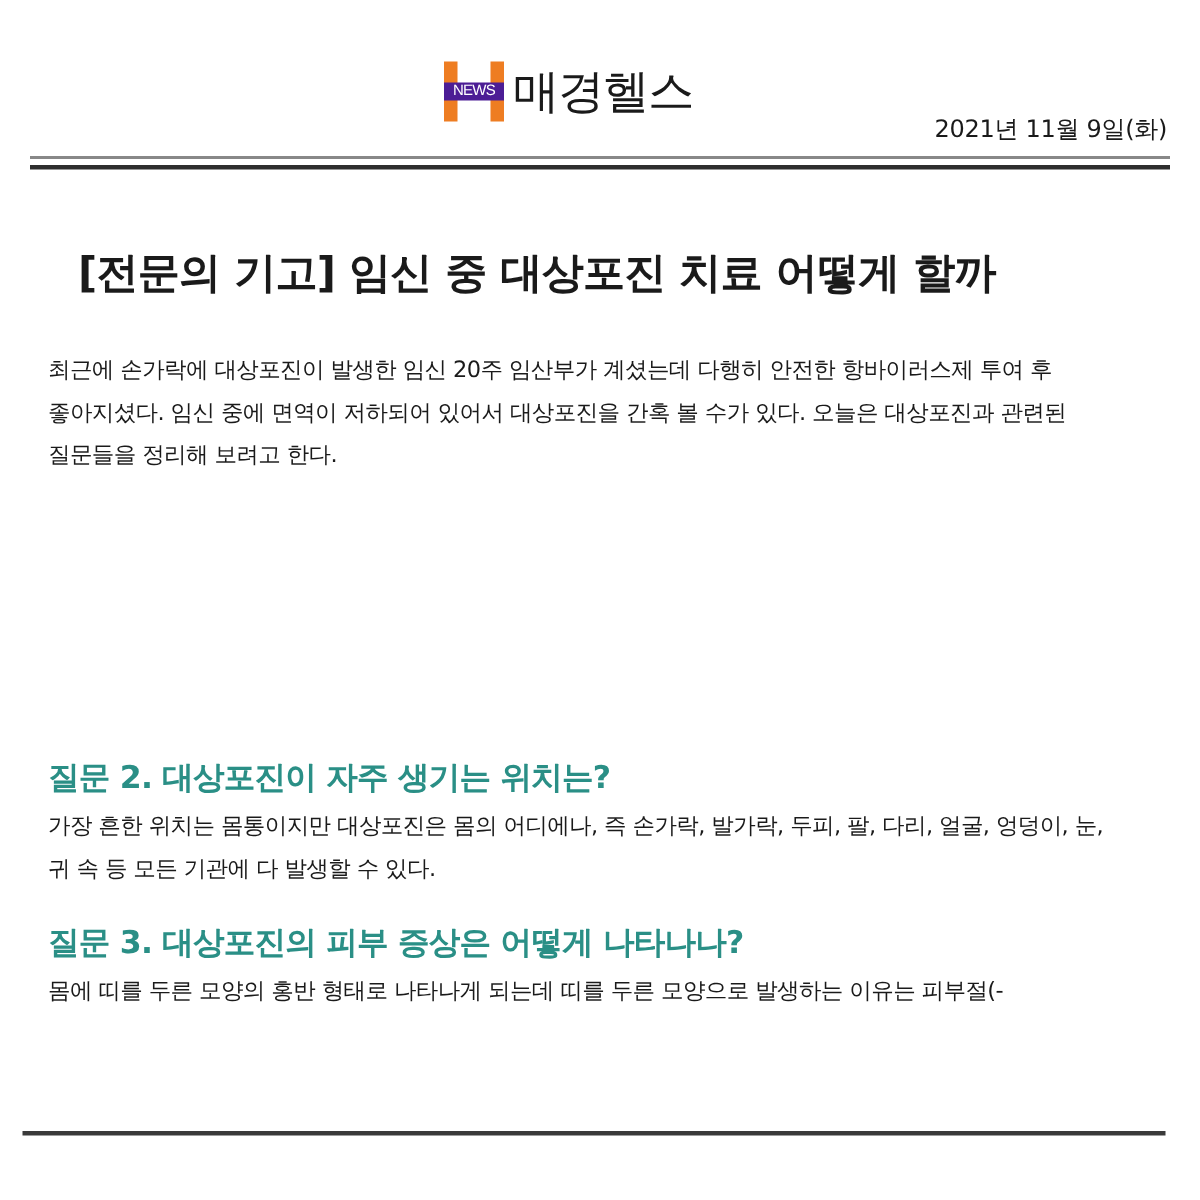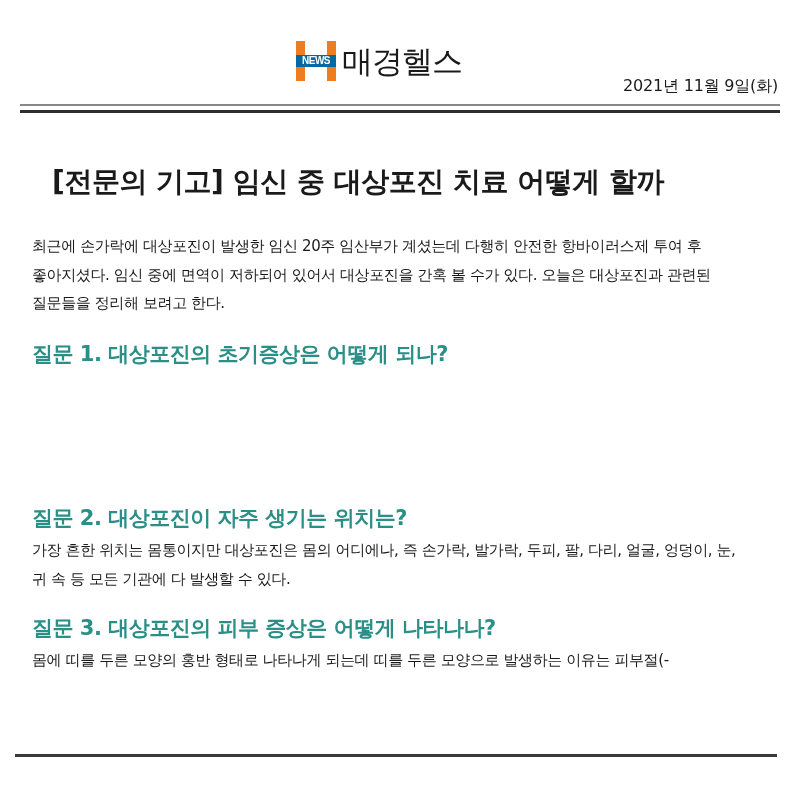--- a/index.html
+++ b/index.html
@@ -36,24 +36,24 @@
       background: #ee7d22;
     }
     .logo-h .bar.left { left: 0; }
     .logo-h .bar.right { right: 0; }
     .logo-h .cross {
       position: absolute;
       left: 0;
       right: 0;
       top: 14px;
       height: 12px;
-      background: #0369a1;
+      background: #4c1d95;
       color: #ffffff;
       font-family: "Liberation Sans", sans-serif;
-      font-weight: bold;
+      font-weight: normal;
       font-size: 10px;
       line-height: 12px;
       text-align: center;
       letter-spacing: -0.5px;
     }
     .logo-text {
       margin-left: 6px;
       font-size: 31px;
       font-weight: normal;
       color: #1a1a1a;
@@ -146,21 +146,20 @@
 
 <div class="rule-top-thin"></div>
 <div class="rule-top-thick"></div>
 
 <h1 class="title" style="margin:0;">[전문의 기고] 임신 중 대상포진 치료 어떻게 할까</h1>
 
 <div class="content">
   <p class="para">최근에 손가락에 대상포진이 발생한 임신 20주 임산부가 계셨는데 다행히 안전한 항바이러스제 투여 후 좋아지셨다. 임신 중에 면역이 저하되어 있어서 대상포진을 간혹 볼 수가 있다. 오늘은 대상포진과 관련된 질문들을 정리해 보려고 한다.</p>
 
   <div class="section-1">
-    <h2 class="q-heading">질문 1. 대상포진의 초기증상은 어떻게 되나?</h2>
   </div>
 
   <div class="section-2">
     <h2 class="q-heading">질문 2. 대상포진이 자주 생기는 위치는?</h2>
     <p class="para">가장 흔한 위치는 몸통이지만 대상포진은 몸의 어디에나, 즉 손가락, 발가락, 두피, 팔, 다리, 얼굴, 엉덩이, 눈, 귀 속 등 모든 기관에 다 발생할 수 있다.</p>
   </div>
 
   <div class="section-3">
     <h2 class="q-heading">질문 3. 대상포진의 피부 증상은 어떻게 나타나나?</h2>
     <p class="para">몸에 띠를 두른 모양의 홍반 형태로 나타나게 되는데 띠를 두른 모양으로 발생하는 이유는 피부절(-</p>

